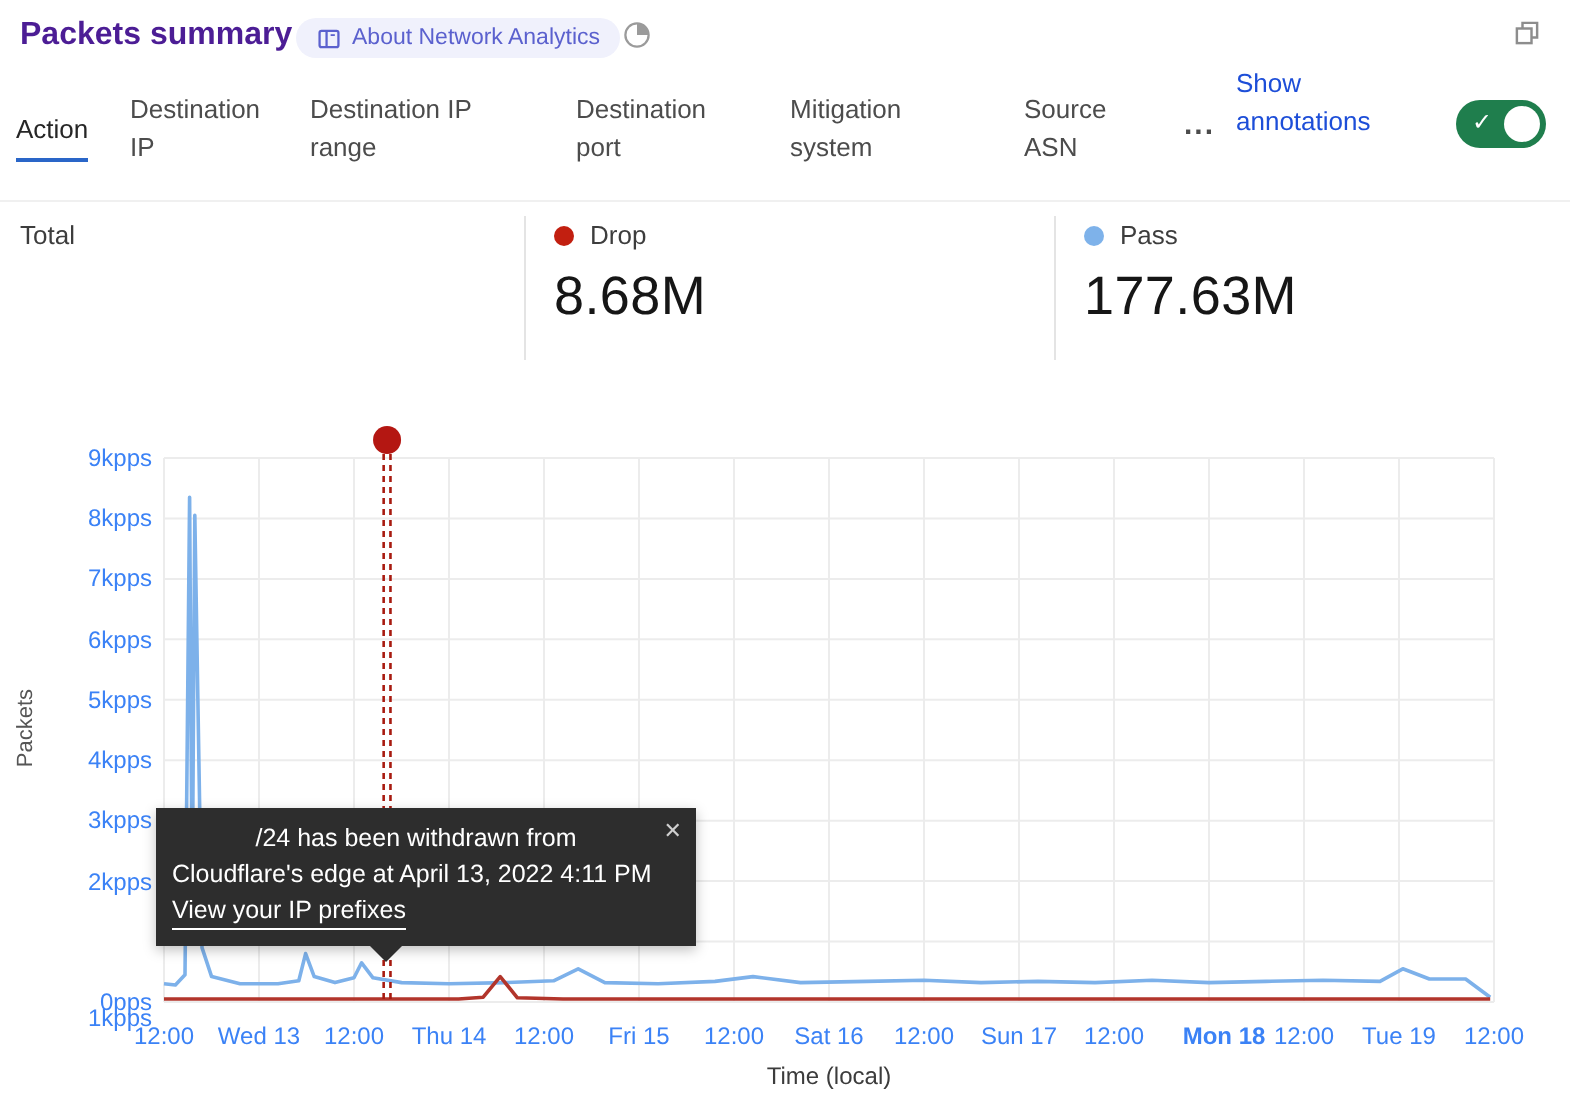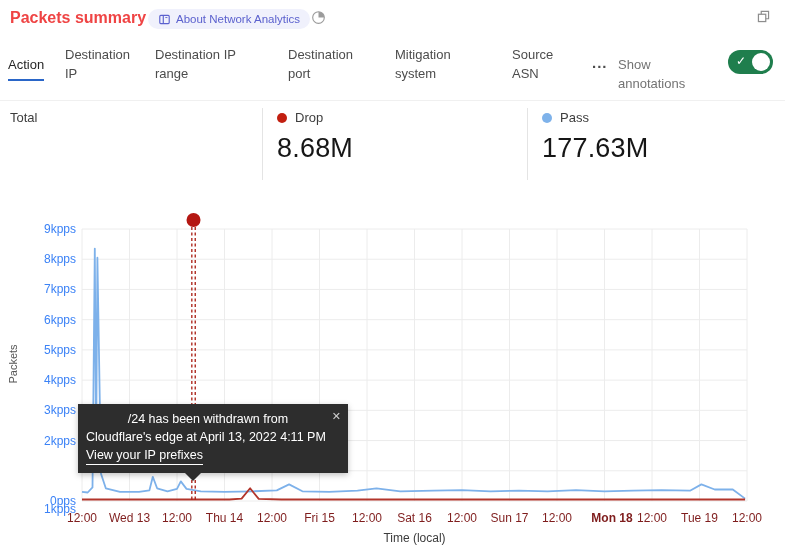--- a/index.html
+++ b/index.html
@@ -2,57 +2,57 @@
 <html><head>
 <meta charset="utf-8">
 <style>
   html,body{margin:0;padding:0;}
   body{
     width:785px;height:555px;position:relative;background:#fff;overflow:hidden;
     font-family:"Liberation Sans", sans-serif;color:#262626;
   }
   
   .header{position:absolute;top:0;left:0;width:785px;height:40px;}
-  .title{position:absolute;left:10px;top:9px;font-size:16px;font-weight:700;color:#ef4444;}
+  .title{position:absolute;left:10px;top:9px;font-size:16px;font-weight:700;color:#4c1d95;}
   .badge{position:absolute;left:148px;top:9px;height:20px;display:flex;align-items:center;gap:5px;
     background:#f0f1fc;color:#5b61ce;border-radius:10px;padding:0 10px;font-size:11.5px;cursor:pointer;}
   .badge svg{display:block;}
   .time-icon{position:absolute;left:311px;top:10px;width:15px;height:15px;}
   .expand-icon{position:absolute;right:14px;top:9px;width:15px;height:15px;cursor:pointer;}
   
   .tabs{position:absolute;top:0;left:0;width:785px;height:100px;}
   .tab{position:absolute;top:46px;font-size:13px;line-height:1.45;color:#4c4c4c;cursor:pointer;}
   .tab.active{top:56px;color:#262626;}
   .tab.active::after{content:"";position:absolute;left:0;right:0;bottom:-6px;height:2px;background:#2a66c8;}
   .t-action{left:8px;}
   .t-dip{left:65px;width:76px;}
   .t-diprange{left:155px;width:92px;}
   .t-dport{left:288px;width:78px;}
   .t-mitig{left:395px;width:70px;}
   .t-sasn{left:512px;width:50px;}
   .more-btn{position:absolute;left:592px;top:54px;font-size:15px;font-weight:700;letter-spacing:1px;color:#4c4c4c;cursor:pointer;}
-  .show-annot{position:absolute;left:618px;top:56px;width:80px;font-size:13px;line-height:1.45;color:#737373;}
+  .show-annot{position:absolute;left:618px;top:33px;width:80px;font-size:13px;line-height:1.45;color:#1d4ed8;}
   .toggle{position:absolute;left:728px;top:50px;width:45px;height:24px;border-radius:12px;background:#1f7e4d;cursor:pointer;}
   .toggle .check{position:absolute;left:8px;top:4px;color:#fff;font-size:12px;}
   .toggle .knob{position:absolute;right:3px;top:3px;width:18px;height:18px;border-radius:50%;background:#fff;}
   
   .rule{position:absolute;left:0;top:100px;width:785px;height:1px;background:#f0f0f0;}
   .stats{position:absolute;top:100px;left:0;width:785px;height:90px;}
   .vdiv{position:absolute;top:8px;width:1px;height:72px;background:#e4e4e4;}
   .stat{position:absolute;top:10px;}
   .stat .lab{display:flex;align-items:center;gap:8px;font-size:13px;color:#3d3d3d;}
   .dot{width:10px;height:10px;border-radius:50%;display:inline-block;}
   .dot-drop{background:#c21f10;}
   .dot-pass{background:#7eb2ea;}
   .stat .val{margin-top:8px;font-size:27px;color:#161616;letter-spacing:0.2px;}
   
   .chart{position:absolute;top:210px;left:0;width:785px;height:345px;}
   .chart svg{position:absolute;left:0;top:0;}
   .ylab{position:absolute;width:76px;text-align:right;font-size:12px;color:#3b82f6;}
-  .xlab{position:absolute;width:64px;text-align:center;font-size:12px;color:#7f1d1d;top:301px;}
+  .xlab{position:absolute;width:64px;text-align:center;font-size:12px;color:#3b82f6;top:301px;}
   .y-title{position:absolute;left:-17px;top:148px;width:60px;text-align:center;font-size:11px;color:#555;
     transform:rotate(-90deg);}
   .x-title{position:absolute;left:82px;top:321px;width:665px;text-align:center;font-size:12px;color:#3c3c3c;}
   
   .tooltip{position:absolute;left:78px;top:194px;width:270px;box-sizing:border-box;background:#2d2d2d;
     color:#fff;font-size:12.5px;line-height:1.42;padding:7px 10px 8px 8px;box-shadow:0 2px 6px rgba(0,0,0,.25);}
   .tooltip .l1{text-align:center;padding-right:8px;}
   .tooltip .link{display:inline-block;border-bottom:1px solid #fff;cursor:pointer;}
   .tooltip .close{position:absolute;top:5px;right:7px;font-size:11px;color:#cfcfcf;cursor:pointer;}
   .tooltip::after{content:"";position:absolute;left:107px;top:100%;border:8px solid transparent;border-top-color:#2d2d2d;}

